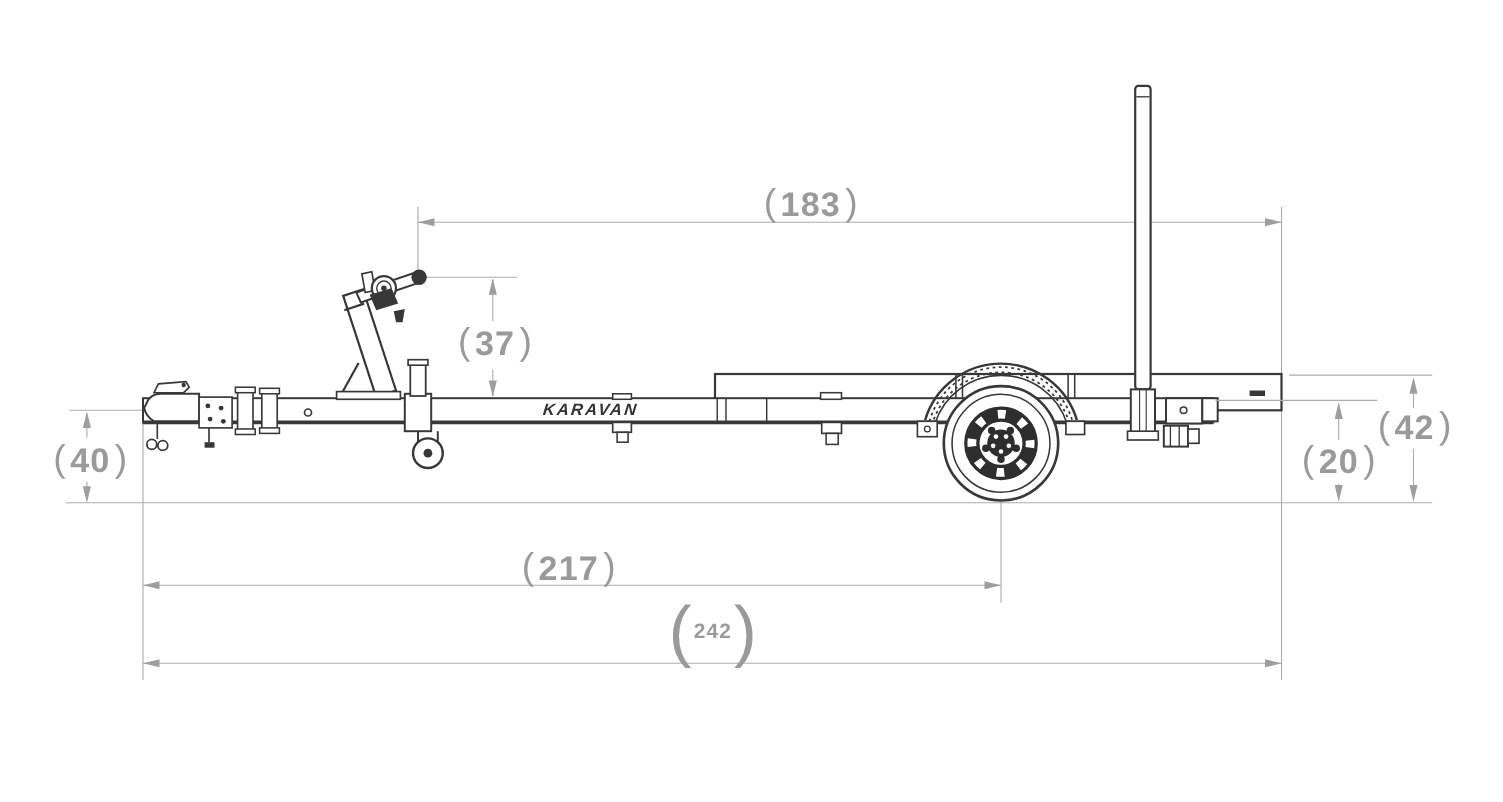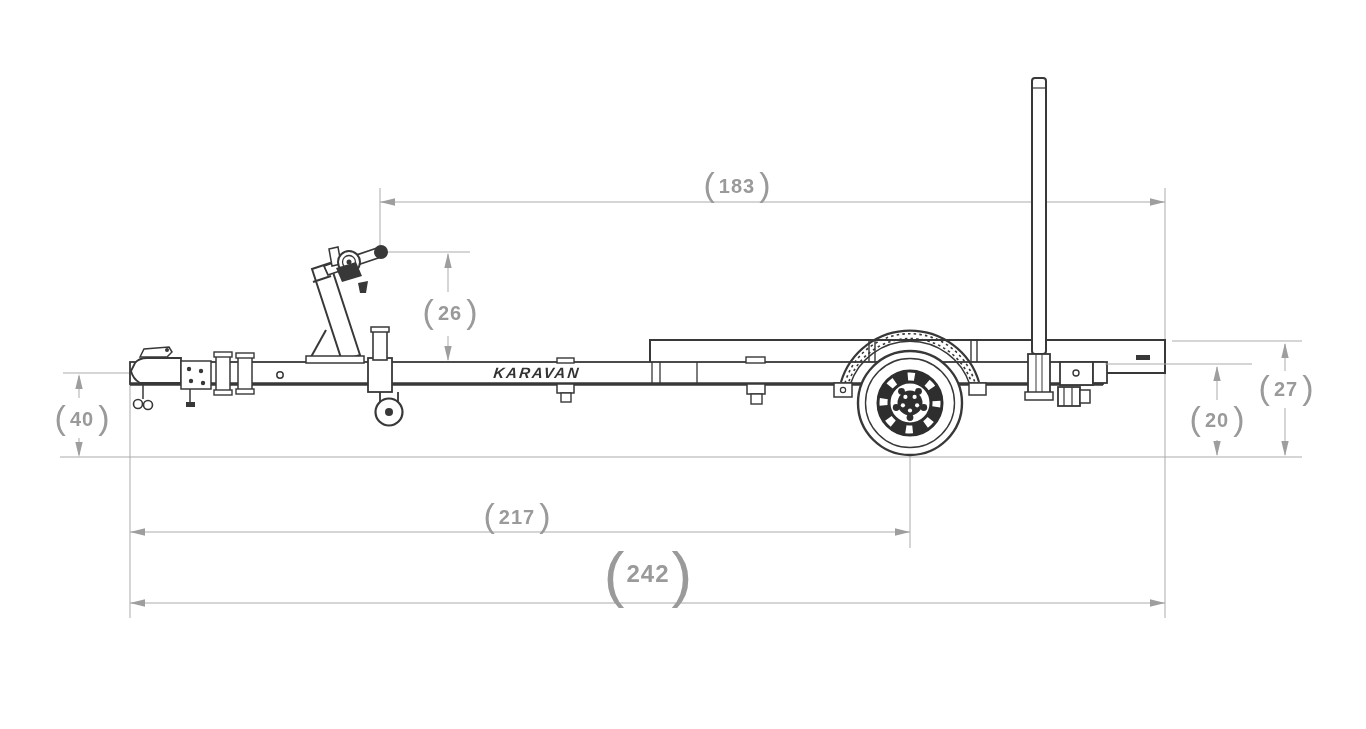--- a/index.html
+++ b/index.html
@@ -6,25 +6,25 @@
   .canvas{
     position:relative;width:1366px;height:729px;background:#fff;
     font-family:"Liberation Sans",sans-serif;overflow:hidden;
   }
   .canvas > svg{position:absolute;left:0;top:0;}
   .dim-label{
     position:absolute;transform:translate(-50%,-50%);
     display:flex;align-items:center;white-space:nowrap;
     color:#9a9a9a;font-weight:bold;
   }
-  .dim-label .num{font-size:20px;letter-spacing:1px;}
+  .dim-label .num{font-size:31px;letter-spacing:1px;}
   .dim-label .paren{font-size:34px;font-weight:400;line-height:.9;padding:0 4px;transform:translateY(-2px);}
   .dim-label.big .paren{font-size:62px;font-weight:400;padding:0 2px;transform:translateY(-1px);}
   .dim-label .stack{display:flex;flex-direction:column;align-items:center;line-height:1.12;}
-  .dim-label .stack .num{font-size:24px;}
+  .dim-label .stack .num{font-size:19px;}
   .brand{
     position:absolute;left:467px;top:363px;width:140px;height:18px;
     display:flex;align-items:center;justify-content:center;
     color:#333;font-weight:bold;font-style:italic;font-size:15px;letter-spacing:2px;
     transform:skewX(-6deg);
   }
 </style>
 </head>
 <body>
 
@@ -206,21 +206,21 @@
   <div class="brand">KARAVAN</div>
 
   <div class="dim-label" style="left:737px;top:186px;">
     <span class="paren">(</span>
     <span class="num">183</span>
     <span class="paren">)</span>
   </div>
 
   <div class="dim-label" style="left:450px;top:313px;">
     <span class="paren">(</span>
-    <span class="num">26</span>
+    <span class="num">37</span>
     <span class="paren">)</span>
   </div>
 
   <div class="dim-label" style="left:82px;top:419px;">
     <span class="paren">(</span>
     <span class="num">40</span>
     <span class="paren">)</span>
   </div>
 
   <div class="dim-label" style="left:517px;top:517px;">
@@ -238,17 +238,17 @@
   </div>
 
   <div class="dim-label" style="left:1217px;top:420px;">
     <span class="paren">(</span>
     <span class="num">20</span>
     <span class="paren">)</span>
   </div>
 
   <div class="dim-label" style="left:1286px;top:389px;">
     <span class="paren">(</span>
-    <span class="num">27</span>
+    <span class="num">42</span>
     <span class="paren">)</span>
   </div>
 
 </div>
 
 </body></html>

